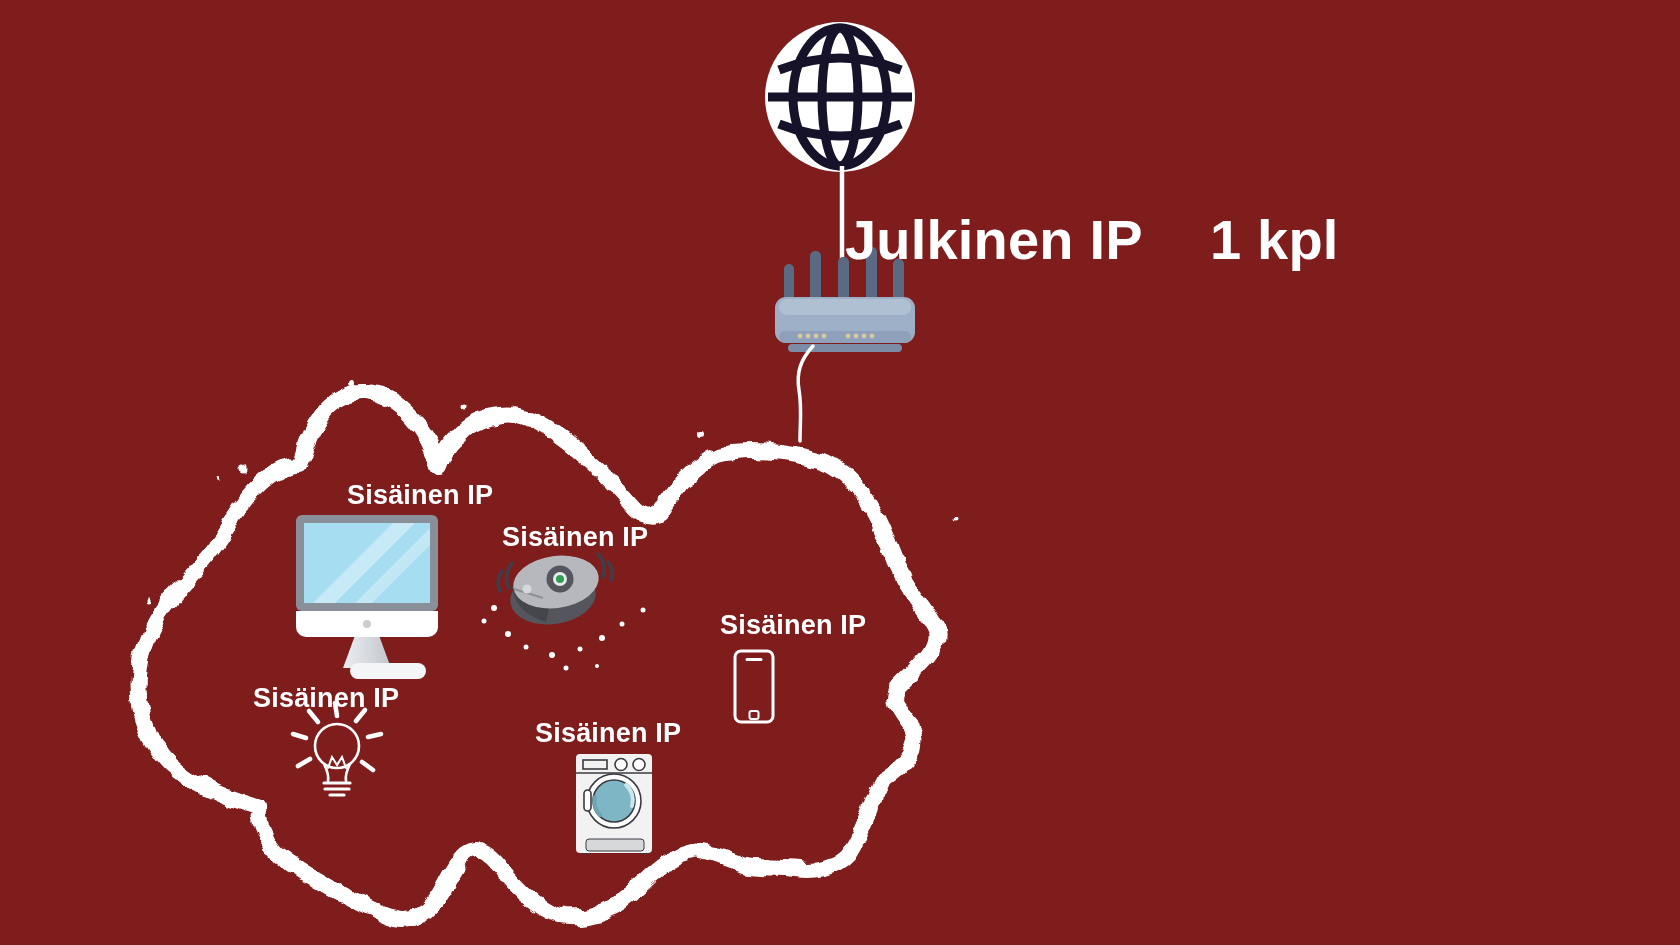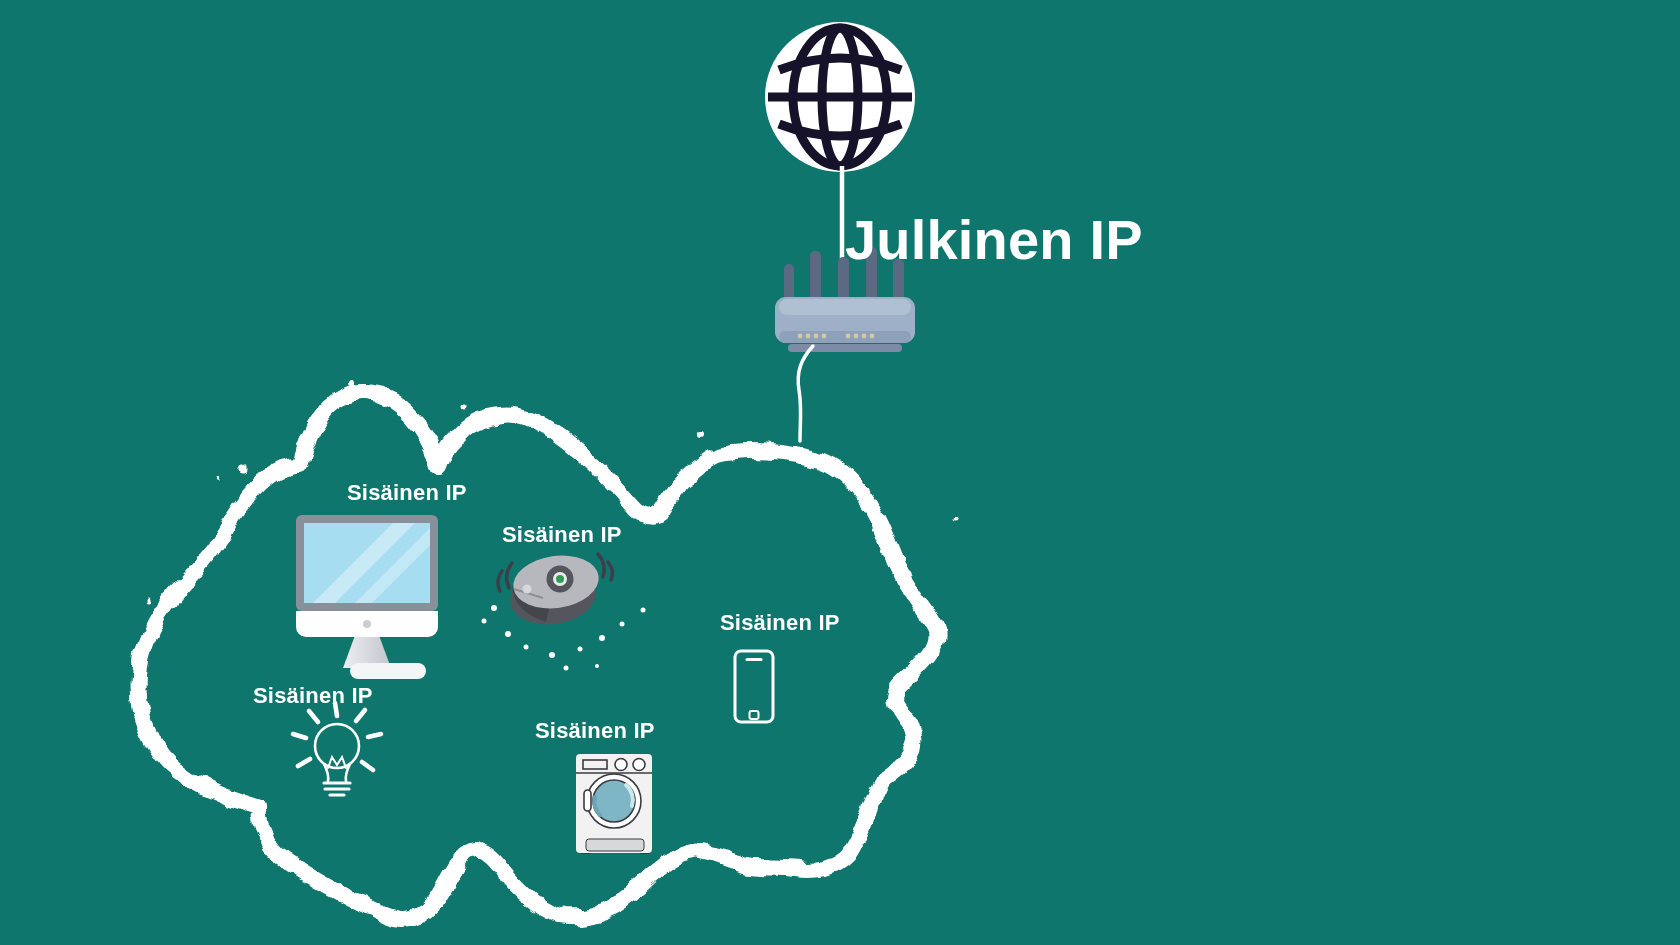--- a/index.html
+++ b/index.html
@@ -1,29 +1,29 @@
 <!DOCTYPE html>
 <html><head>
 <meta charset="utf-8">
 <style>
   html,body{margin:0;padding:0;}
   body{
     width:1680px;height:945px;overflow:hidden;
     background:#15122a;
     font-family:"Liberation Sans", sans-serif;
   }
-  .stage{position:relative;width:1680px;height:945px;background:#0f766e;}
+  .stage{position:relative;width:1680px;height:945px;background:#7f1d1d;}
   .stage svg{position:absolute;left:0;top:0;}
   .label{
     position:absolute;color:#ffffff;font-weight:700;
     line-height:1;white-space:nowrap;letter-spacing:0.2px;
   }
   .h1{font-size:56px;}
   .h2{font-size:32px;}
-  .device-label{font-size:22px;}
+  .device-label{font-size:27px;}
 </style>
 </head>
 <body>
 
 <div class="stage">
 
   <svg width="1680" height="945" viewBox="0 0 1680 945">
     <defs>
       <filter id="rough" x="-10%" y="-10%" width="120%" height="120%">
         <feTurbulence type="fractalNoise" baseFrequency="0.045" numOctaves="3" seed="8" result="n"></feTurbulence>
@@ -203,19 +203,20 @@
       <circle cx="614" cy="801" r="27" fill="#ffffff" stroke="#3a3a40" stroke-width="1.6"></circle>
       <circle cx="614" cy="801" r="21" fill="#7fb6c6" stroke="#3a3a40" stroke-width="1.6"></circle>
       <path d="M 626,785 A 20,20 0 0 1 632,806" fill="none" stroke="#c9e8ee" stroke-width="4" stroke-linecap="round"></path>
       <path d="M 600,815 A 20,20 0 0 1 595,797" fill="none" stroke="#6ba6b6" stroke-width="4" stroke-linecap="round"></path>
       <rect x="584" y="790" width="7" height="21" rx="3.5" fill="#ffffff" stroke="#3a3a40" stroke-width="1.6"></rect>
       <rect x="586" y="839" width="58" height="12" rx="3" fill="#d7d8da" stroke="#3a3a40" stroke-width="1"></rect>
     </g>
   </svg>
 
   <div class="label h1" style="left:845px; top:212px;">Julkinen IP</div>
+  <div class="label h1" style="left:1210px; top:212px;">1 kpl</div>
 
   <div class="label device-label" style="left:347px; top:482px;">Sisäinen IP</div>
   <div class="label device-label" style="left:502px; top:524px;">Sisäinen IP</div>
   <div class="label device-label" style="left:720px; top:612px;">Sisäinen IP</div>
   <div class="label device-label" style="left:253px; top:685px;">Sisäinen IP</div>
   <div class="label device-label" style="left:535px; top:720px;">Sisäinen IP</div>
 </div>
 
 </body></html>

